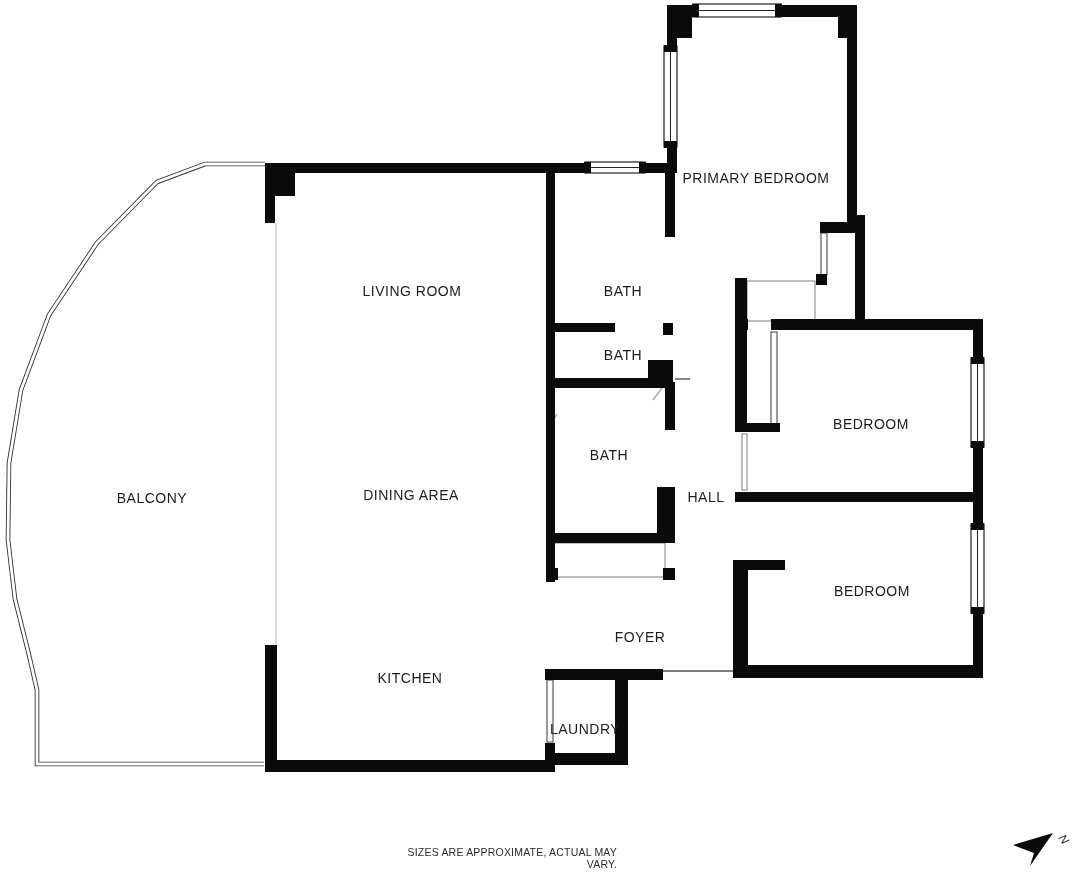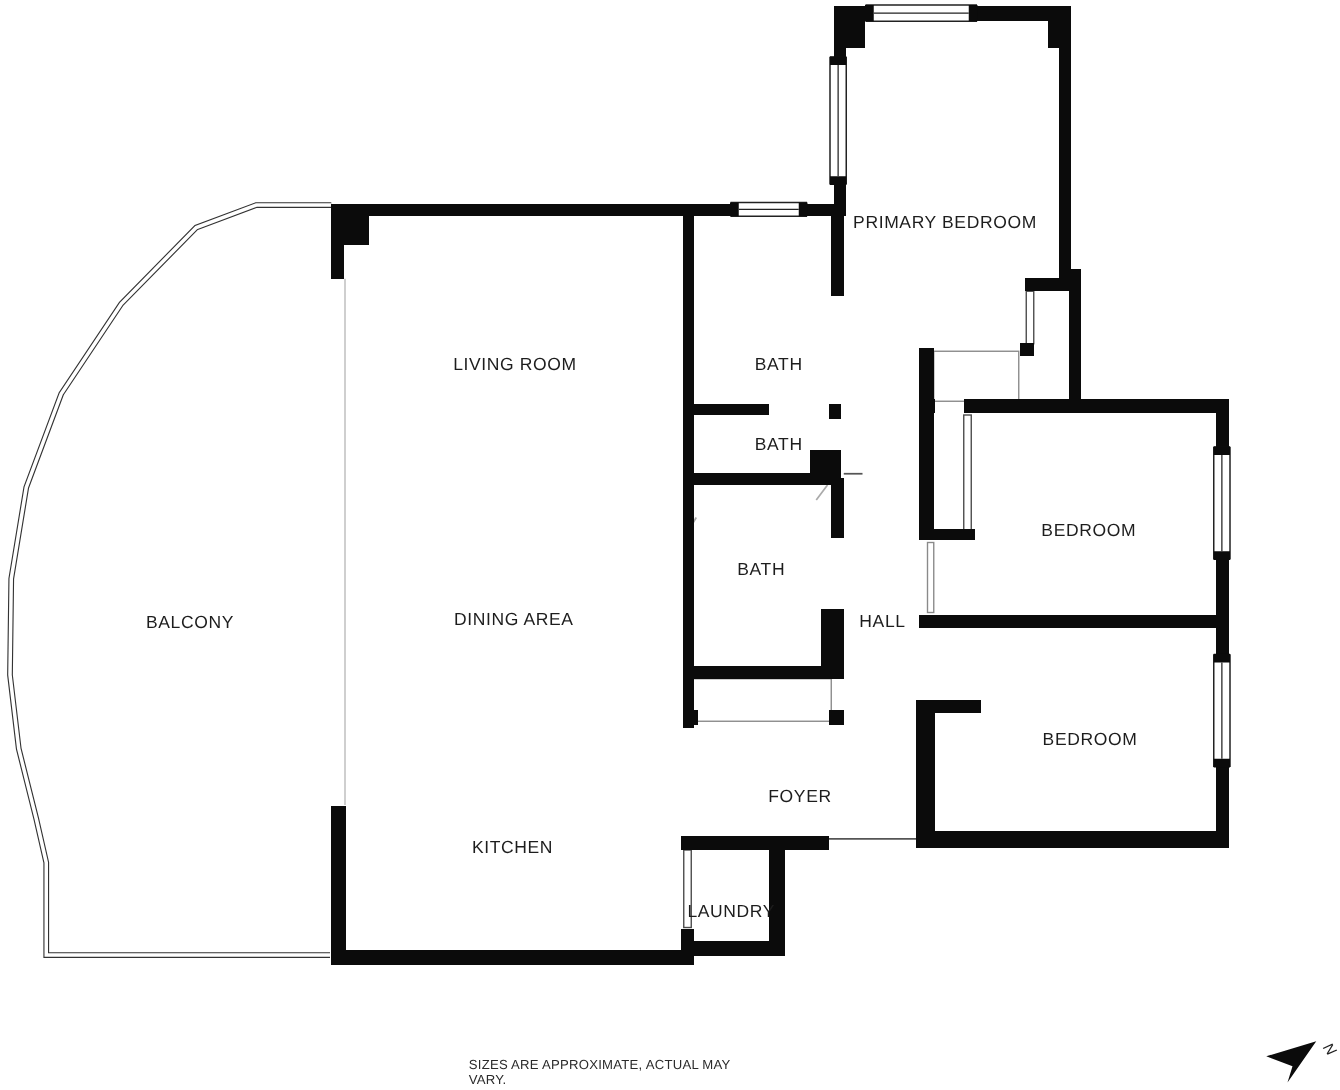--- a/index.html
+++ b/index.html
@@ -1,19 +1,19 @@
 <!DOCTYPE html>
 <html><head>
 <meta charset="utf-8">
 <style>
   html,body{margin:0;padding:0;background:#ffffff;}
   .canvas{position:relative;width:1072px;height:872px;background:#ffffff;overflow:hidden;
           font-family:"Liberation Sans",sans-serif;}
   svg{position:absolute;left:0;top:0;}
-  .disclaimer{position:absolute;left:375px;top:846px;width:242px;text-align:left;
+  .disclaimer{position:absolute;left:375px;top:846px;width:242px;text-align:right;
               font-size:10.5px;letter-spacing:0.2px;color:#2b2b2b;
               font-family:"Liberation Sans",sans-serif;}
 </style>
 </head>
 <body>
 
 <div class="canvas">
   <svg id="plan" width="1072" height="872" viewBox="0 0 1072 872">
       <path d="M 265 164 L 205 164 L 157 182 L 97 243 L 49 315 L 21 390 L 9 463 L 8 540 L 15 599 L 29 655 L 37 690 L 37 764 L 264 764" fill="none" stroke="#333333" stroke-width="4.6" stroke-linejoin="miter"></path>
       <path d="M 265 164 L 205 164 L 157 182 L 97 243 L 49 315 L 21 390 L 9 463 L 8 540 L 15 599 L 29 655 L 37 690 L 37 764 L 264 764" fill="none" stroke="#ffffff" stroke-width="2.8" stroke-linejoin="miter"></path>

